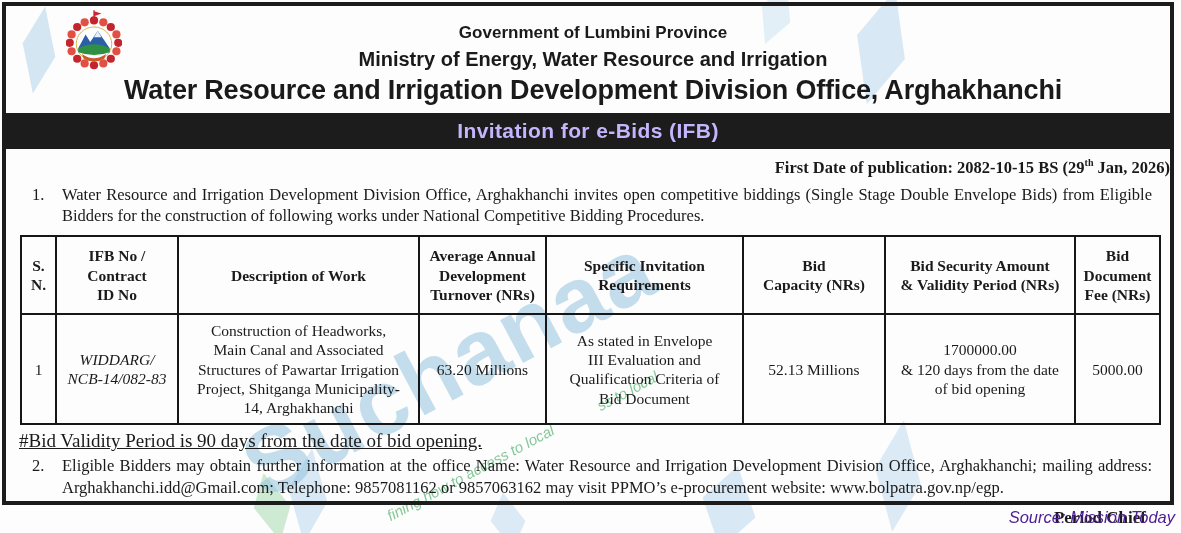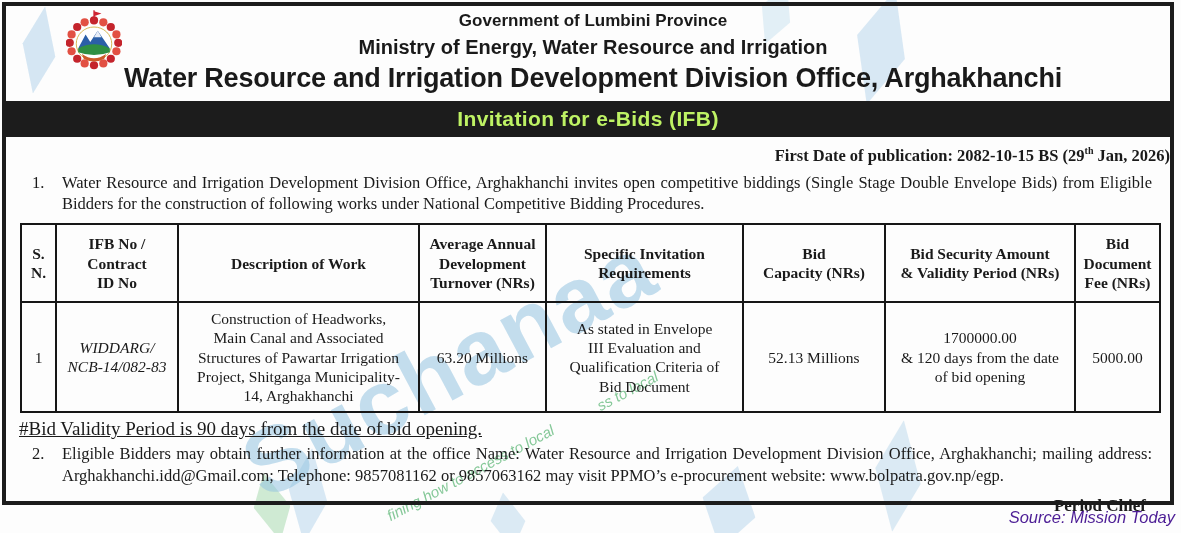--- a/index.html
+++ b/index.html
@@ -19,28 +19,28 @@
   .wm-tag{
     position:absolute;font-family:"Liberation Sans","DejaVu Sans",sans-serif;
     font-style:italic;font-size:15px;color:rgba(112,190,134,0.85);
     transform:rotate(-28deg);transform-origin:0 50%;white-space:nowrap;
   }
   
   .notice{
     position:absolute;left:2px;top:2px;width:1172px;height:503px;
     border:4px solid #1c1c1c;box-sizing:border-box;background:transparent;z-index:1;
   }
-  .hdr{position:relative;text-align:center;padding-top:5px;
+  .hdr{position:relative;text-align:center;padding-top:17px;
        font-family:"Liberation Sans","DejaVu Sans",sans-serif;font-weight:bold;margin-left:10px;}
   .hdr-line1{font-size:17px;}
   .hdr-line2{font-size:20px;margin-top:5px;}
   .hdr-line3{font-size:27px;margin-top:4px;letter-spacing:-0.2px;}
   .emblem{position:absolute;left:50px;top:3px;width:56px;height:64px;}
   .banner{
-    margin-top:7px;background:#1c1c1c;color:#bef264;height:36px;line-height:36px;
+    margin-top:7px;background:#1c1c1c;color:#c4b5fd;height:36px;line-height:36px;
     text-align:center;font-family:"Liberation Sans","DejaVu Sans",sans-serif;
     font-weight:bold;font-size:21px;letter-spacing:0.4px;
   }
   .pubdate{text-align:right;margin-top:8px;font-weight:bold;font-size:16.5px;}
   .pubdate sup{font-size:10px;}
   .clause{display:flex;padding:0 18px 0 26px;margin-top:6px;font-size:16.5px;line-height:1.33;}
   .clause .num{flex:0 0 30px;}
   .clause .txt{flex:1;text-align:justify;}
   
   table.bids{

